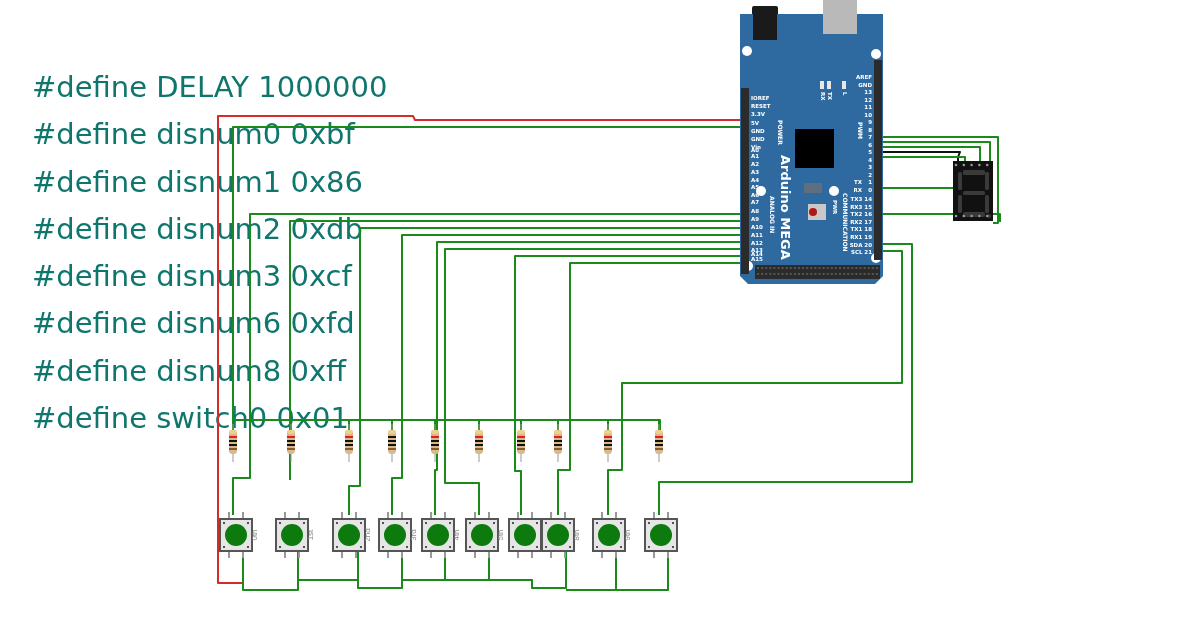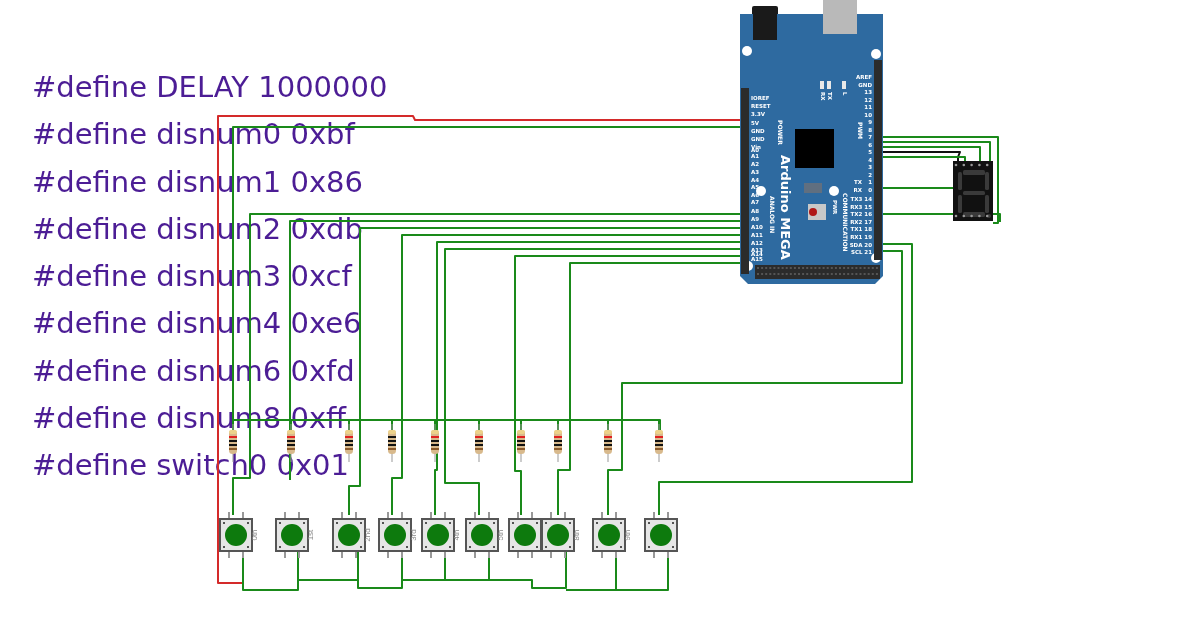--- a/index.html
+++ b/index.html
@@ -1,34 +1,33 @@
 <!DOCTYPE html>
 <html><head>
 <meta charset="utf-8">
 <style>
   html, body { margin: 0; padding: 0; background: #ffffff; }
   body { width: 1200px; height: 630px; position: relative; overflow: hidden; font-family: "DejaVu Sans", sans-serif; }
   #code { position: absolute; left: 32px; top: 64px; margin: 0; padding: 0; list-style: none; z-index: 1; }
-  #code li { font-family: "DejaVu Sans", sans-serif; font-size: 29px; color: #4c1d95; height: 47.3px; line-height: 47.3px; white-space: pre; letter-spacing: 0px; }
+  #code li { font-family: "DejaVu Sans", sans-serif; font-size: 29px; color: #0f766e; height: 47.3px; line-height: 47.3px; white-space: pre; letter-spacing: 0px; }
   #canvas { position: absolute; left: 0; top: 0; z-index: 2; }
   .pin-label { font-family: "DejaVu Sans", sans-serif; font-size: 5.5px; fill: #ffffff; font-weight: bold; }
   .btn-label { font-family: "Liberation Sans", sans-serif; font-size: 8px; fill: #888888; }
   .board-title { font-family: "DejaVu Sans", sans-serif; font-size: 13px; fill: #ffffff; font-weight: bold; }
   .board-sub { font-family: "DejaVu Sans", sans-serif; font-size: 6px; fill: #ffffff; font-weight: bold; }
 </style>
 </head>
 <body>
 
 <ul id="code">
     <li>#define DELAY 1000000</li>
     <li>#define disnum0 0xbf</li>
     <li>#define disnum1 0x86</li>
     <li>#define disnum2 0xdb</li>
     <li>#define disnum3 0xcf</li>
-    <li>#define disnum4 0xe6</li>
     <li>#define disnum6 0xfd</li>
     <li>#define disnum8 0xff</li>
     <li>#define switch0 0x01</li>
   </ul>
 
 <svg id="canvas" width="1200" height="630" viewBox="0 0 1200 630" xmlns="http://www.w3.org/2000/svg">
   <g id="wires">
       <path d="M744 120 L415 120 L413 116 L218 116 L218 583 L243 583 L243 550" fill="none" stroke="#d42a2a" stroke-width="2" stroke-linejoin="round"></path>
       <path d="M744 127 L233 127 L233 420 L660 420 L660 430" fill="none" stroke="#1a8a1a" stroke-width="2" stroke-linejoin="round"></path>
       <path d="M233 420 L233 430" fill="none" stroke="#1a8a1a" stroke-width="2" stroke-linejoin="round"></path>

